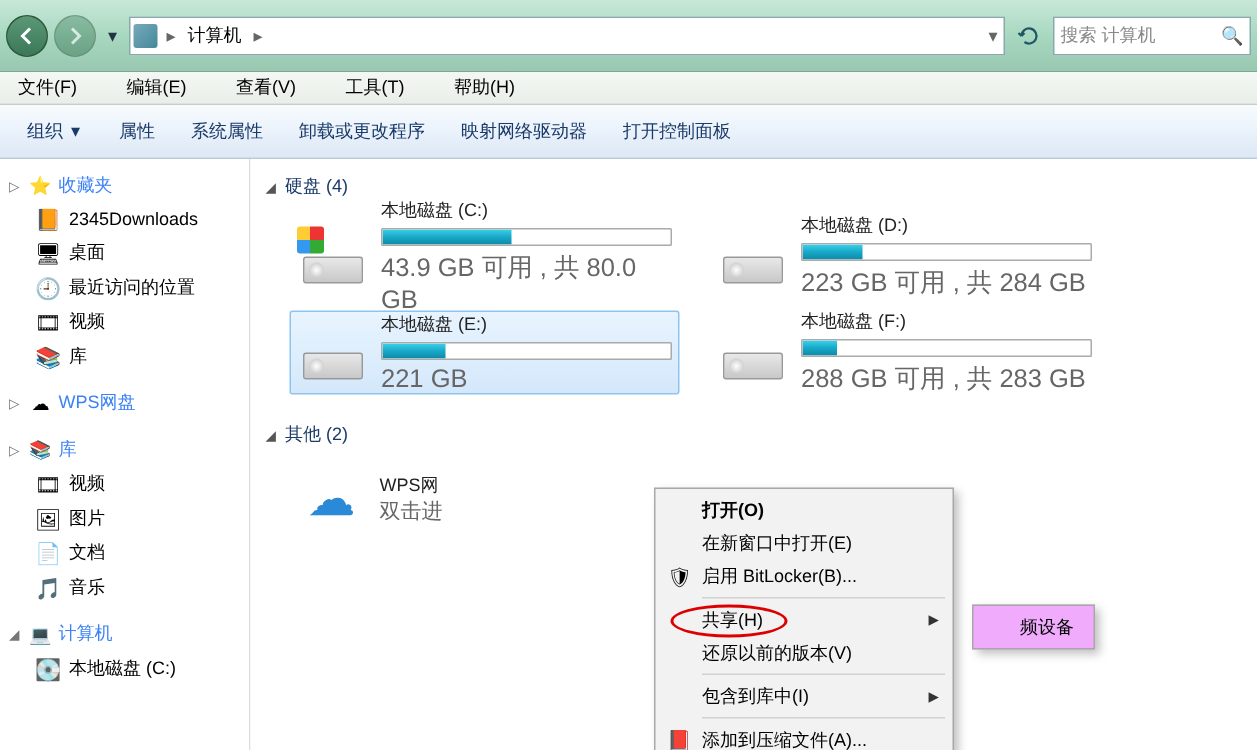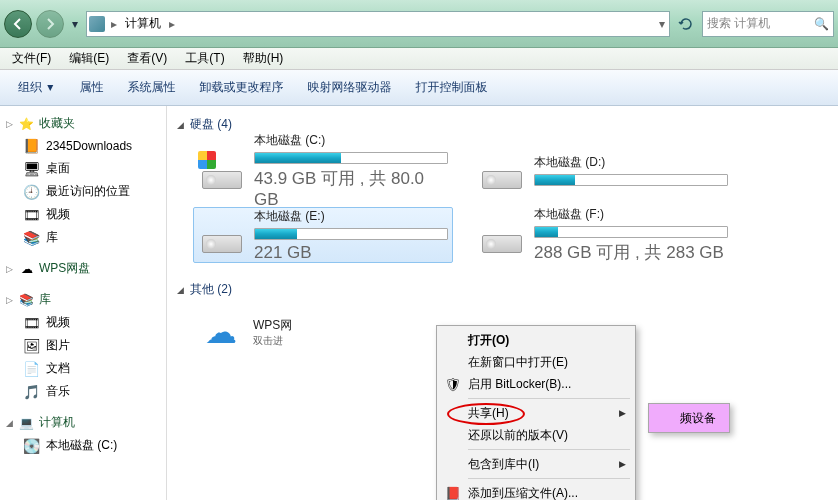--- a/index.html
+++ b/index.html
@@ -8,32 +8,32 @@
 .nav-btn{width:28px;height:28px;border-radius:14px;background:linear-gradient(180deg,#5a9878,#3a7858);border:1px solid #2a5838;display:flex;align-items:center;justify-content:center;color:#fff;cursor:pointer}
 .nav-btn.fwd{opacity:.5}
 .nav-dd{width:14px;height:28px;color:#234;display:flex;align-items:center;justify-content:center;cursor:pointer}
 .addr{flex:1;height:26px;background:#fff;border:1px solid #8aa;display:flex;align-items:center;padding:0 2px;gap:4px}
 .addr .ico{width:16px;height:16px;background:linear-gradient(135deg,#7ab,#489);border-radius:2px}
 .addr .crumb{padding:2px 2px;cursor:pointer}
 .addr .sep{color:#666;padding:0 2px}
 .refresh{width:24px;height:24px;display:flex;align-items:center;justify-content:center;color:#256;cursor:pointer}
 .search{width:132px;height:26px;background:#fff;border:1px solid #8aa;display:flex;align-items:center;padding:0 4px;gap:4px;color:#888}
 .search .sico{color:#888}
-.menubar{height:22px;background:linear-gradient(#f4f8f4,#e8eee8);display:flex;align-items:center;padding:0 4px;gap:2px;border-bottom:1px solid #ccc}
+.menubar{height:22px;background:linear-gradient(#f4f8f4,#e8eee8);display:flex;align-items:center;padding:0 4px;gap:17px;border-bottom:1px solid #ccc}
 .menubar .mi{padding:2px 8px;cursor:pointer}
 .toolbar{height:36px;background:linear-gradient(180deg,#f8fbfe,#eaf2fb 50%,#dce8f5);border-bottom:1px solid #b8c8d8;display:flex;align-items:center;padding:0 8px;gap:4px}
 .toolbar .ti{padding:4px 10px;color:#1a3a6a;cursor:pointer;border-radius:2px}
 .toolbar .dd{color:#1a3a6a;padding:0 2px}
 .content{display:flex;height:394px}
 .sidebar{width:167px;border-right:1px solid #ddd;background:#fff;overflow:hidden;padding:4px 0}
 .sb-group{margin:2px 0 8px 0}
 .sb-head{display:flex;align-items:center;gap:4px;padding:3px 6px;cursor:pointer}
 .sb-head .tw{color:#777;width:9px;font-size:9px}
 .sb-head .gico{width:16px;height:16px;display:flex;align-items:center;justify-content:center}
-.sb-head .gt{color:#14532d}
+.sb-head .gt{color:#3b82f6}
 .sb-item{display:flex;align-items:center;gap:6px;padding:3px 6px 3px 24px;cursor:pointer}
 .sb-item .fico{width:16px;height:16px;display:flex;align-items:center;justify-content:center;font-size:14px}
 .main{flex:1;background:#fff;padding:6px 10px;position:relative;overflow:hidden}
 .section-head{display:flex;align-items:center;gap:6px;color:#1a3a6a;padding:4px 0;cursor:pointer}
 .section-head .tw{color:#555;font-size:9px}
 .drives{display:flex;flex-wrap:wrap;gap:8px 20px;padding:6px 0 14px 16px}
 .drive{width:260px;height:56px;display:flex;align-items:center;gap:8px;padding:4px;border:1px solid transparent;border-radius:2px;cursor:pointer}
 .drive.sel{background:linear-gradient(#e8f4ff,#d4e8fb);border-color:#8ec4f0}
 .drive .dico{width:48px;height:40px;position:relative;flex-shrink:0}
 .drive .dico .disk{position:absolute;bottom:2px;left:4px;width:40px;height:18px;background:linear-gradient(#e8e8e8,#c8c8c8);border:1px solid #999;border-radius:2px}
@@ -42,21 +42,21 @@
 .drive.sys .dico .win{display:block}
 .drive .dinfo{flex:1;min-width:0}
 .drive .dname{color:#222;margin-bottom:3px}
 .drive .dbar{height:12px;border:1px solid #aaa;background:#fff;border-radius:1px;overflow:hidden;margin-bottom:3px}
 .drive .dbar .fill{height:100%;background:linear-gradient(180deg,#3bd0e8 0%,#18a8c8 50%,#0e8aa8 100%)}
 .drive .dstat{color:#666;font-size:17px}
 .other-items{padding:6px 0 0 16px;display:flex;gap:8px}
 .oitem{width:260px;display:flex;align-items:center;gap:8px;padding:4px;cursor:pointer}
 .oitem .oico{width:48px;height:40px;display:flex;align-items:center;justify-content:center;font-size:32px;color:#2a8ad8}
 .oitem .otext .t1{color:#222}
-.oitem .otext .t2{color:#666;font-size:10px}
+.oitem .otext .t2{color:#666;font-size:14px}
 .ctxmenu{position:absolute;left:269px;top:219px;width:200px;background:#f2f2f2;border:1px solid #a8a8a8;box-shadow:3px 3px 6px rgba(0,0,0,.25);padding:3px;z-index:10}
 .ctxmenu .ci{display:flex;align-items:center;height:22px;padding:0 6px 0 28px;position:relative;cursor:pointer}
 .ctxmenu .ci .cico{position:absolute;left:5px;width:16px;height:16px;display:flex;align-items:center;justify-content:center;font-size:13px}
 .ctxmenu .ci .arrow{margin-left:auto;color:#333;font-size:9px}
 .ctxmenu .csep{height:1px;background:#d0d0d0;margin:3px 2px 3px 28px}
 .ctxmenu .ci.bold{font-weight:bold}
 .highlight-ellipse{position:absolute;left:280px;top:297px;width:78px;height:22px;border:2px solid #d00;border-radius:50%;z-index:11;pointer-events:none}
 .submenu{position:absolute;left:481px;top:297px;background:#f0abfc;border:1px solid #a8a8a8;box-shadow:3px 3px 6px rgba(0,0,0,.25);padding:3px;z-index:9}
 .submenu .ci{display:flex;align-items:center;height:22px;padding:0 10px 0 28px;cursor:pointer}
 </style>
@@ -205,20 +205,21 @@
         </div>
         <div class="drive">
           <div class="dico">
             <div class="disk"></div>
           </div>
           <div class="dinfo">
             <div class="dname">本地磁盘 (D:)</div>
             <div class="dbar">
               <div class="fill" style="width:21%"></div>
             </div>
+            <div class="dstat">223 GB 可用 , 共 284 GB</div>
           </div>
         </div>
         <div class="drive sel">
           <div class="dico">
             <div class="disk"></div>
           </div>
           <div class="dinfo">
             <div class="dname">本地磁盘 (E:)</div>
             <div class="dbar">
               <div class="fill" style="width:22%"></div>

